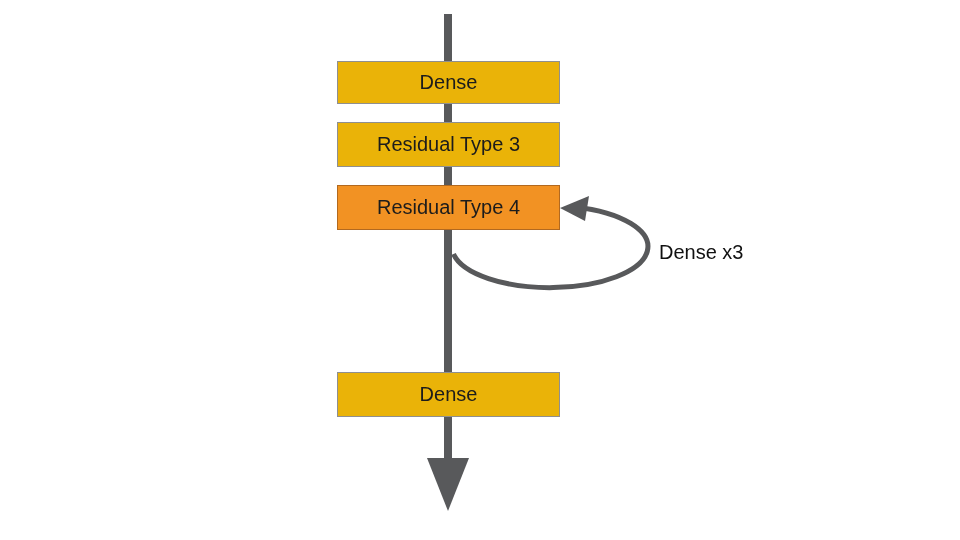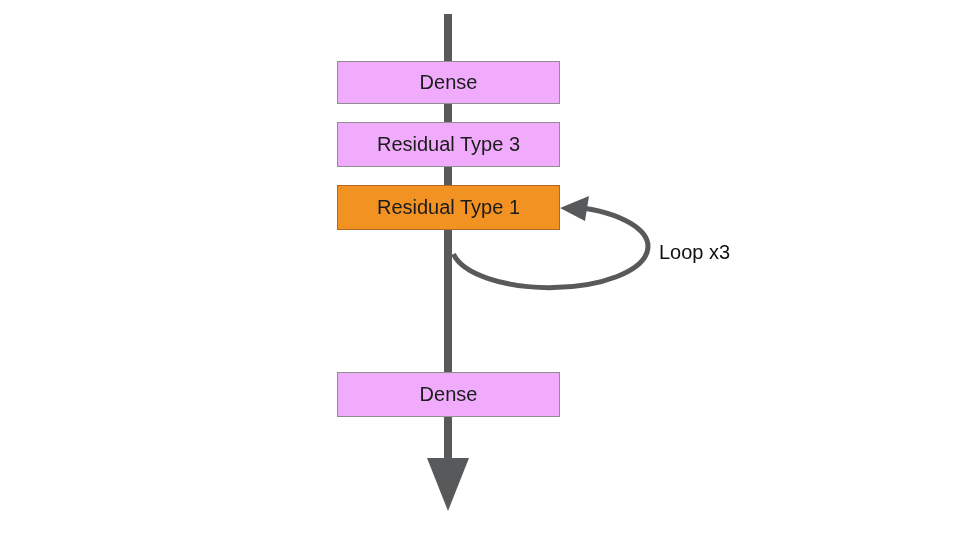--- a/index.html
+++ b/index.html
@@ -21,21 +21,21 @@
     top: 0;
     width: 960px;
     height: 540px;
   }
   .node {
     position: absolute;
     left: 337px;
     width: 223px;
     height: 44px;
     box-sizing: border-box;
-    background: #f0abfc;
+    background: #eab308;
     border: 1.5px solid #8f8f8f;
     display: flex;
     align-items: center;
     justify-content: center;
     font-size: 20px;
     color: #1c1c1c;
   }
   .node.highlight {
     background: #f29223;
     border-color: #b2691f;
@@ -70,22 +70,22 @@
 
   <div class="node node-1">
     <span>Dense</span>
   </div>
 
   <div class="node node-2">
     <span>Residual Type 3</span>
   </div>
 
   <div class="node node-3 highlight">
-    <span>Residual Type 1</span>
+    <span>Residual Type 4</span>
   </div>
 
   <div class="node node-4">
     <span>Dense</span>
   </div>
 
-  <div class="loop-label">Loop x3</div>
+  <div class="loop-label">Dense x3</div>
 
 </div>
 
 </body></html>

